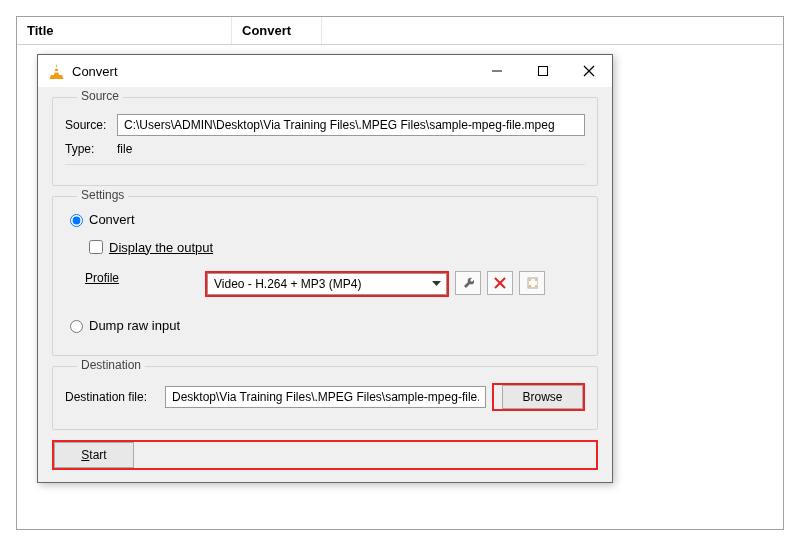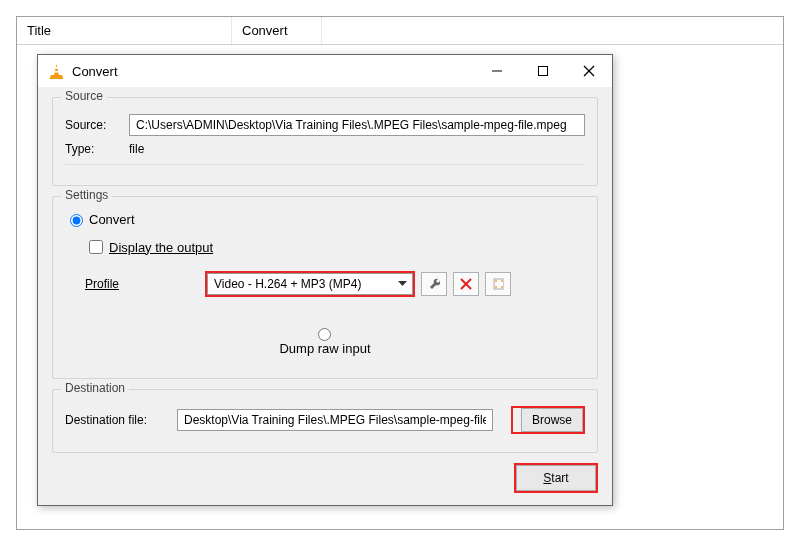--- a/index.html
+++ b/index.html
@@ -1,62 +1,62 @@
 <!DOCTYPE html>
 <html><head>
   <meta charset="utf-8">
   <style>
     * { box-sizing: border-box; font-family: 'Segoe UI', Tahoma, sans-serif; }
     body { margin: 0; padding: 0; background: #fff; font-size: 13px; color: #000; width: 800px; height: 547px; position: relative; }
     
     .background-table { border: 1px solid #a0a0a0; margin: 16px; height: 514px; background: #fff; }
     .table-header { display: flex; border-bottom: 1px solid #d0d0d0; }
-    .table-header div { padding: 6px 10px; font-size: 13px; }
+    .table-header div { padding: 6px 10px; font-size: 13px; font-weight: bold; }
     .col-title { width: 215px; border-right: 1px solid #e8e8e8; }
     .col-duration { width: 90px; border-right: 1px solid #e8e8e8; }
     .col-album { flex: 1; }
     
     .dialog { position: absolute; top: 54px; left: 37px; width: 576px; background: #f0f0f0; border: 1px solid #666; box-shadow: 2px 2px 8px rgba(0,0,0,0.25); }
     .titlebar { display: flex; align-items: center; height: 32px; background: #fff; }
     .titlebar-icon { width: 17px; height: 17px; margin: 0 7px 0 10px; }
     .titlebar-title { flex: 1; font-size: 13px; }
     .titlebar-controls { display: flex; }
     .titlebar-btn { width: 46px; height: 32px; display: flex; align-items: center; justify-content: center; font-size: 13px; }
     .titlebar-btn svg { pointer-events: none; }
     
     .dialog-body { padding: 10px 14px 12px 14px; }
     
     .group { border: 1px solid #d4d4d4; border-radius: 2px; padding: 10px 12px 12px 12px; margin-bottom: 10px; position: relative; }
-    .group-title { position: absolute; top: -9px; left: 8px; background: #f0f0f0; padding: 0 4px; font-size: 12px; color: #444; }
+    .group-title { position: absolute; top: -9px; left: 24px; background: #f0f0f0; padding: 0 4px; font-size: 12px; color: #444; }
     
-    .row { display: flex; align-items: center; margin: 6px 0; gap: 12px; }
+    .row { display: flex; align-items: center; margin: 6px 0; }
     .label { width: 52px; font-size: 12px; }
     .input-text { flex: 1; height: 22px; border: 1px solid #999; background: #fff; padding: 1px 6px; font-size: 12px; font-family: inherit; }
     .type-value { font-size: 12px; text-align: right; }
     
     .group hr { border: none; border-top: 1px solid #ddd; margin: 8px 0; }
     
     .radio-row { display: flex; align-items: center; margin: 4px 0 10px 0; }
     .radio-row input[type=radio] { margin-right: 6px; }
     .check-row { display: flex; align-items: center; margin: 4px 0; padding-left: 20px; text-decoration: underline; }
     .check-row input[type=checkbox] { margin-right: 6px; width: 14px; height: 14px; }
     
-    .profile-row { display: flex; align-items: center; margin: 14px 0 10px 0; padding-left: 20px; text-decoration: underline; }
+    .profile-row { display: flex; margin: 14px 0 10px 0; padding-left: 20px; text-decoration: underline; }
     .profile-label { width: 120px; font-size: 12px; }
-    .profile-select-wrap { position: relative; width: 210px; border: 2px solid #e22; }
+    .profile-select-wrap { position: relative; width: 244px; border: 2px solid #e22; }
     .profile-select { width: 100%; height: 22px; border: 1px solid #999; background: #fff; padding: 0 22px 0 6px; font-size: 12px; appearance: none; -webkit-appearance: none; }
     .select-arrow { position: absolute; right: 6px; top: 50%; transform: translateY(-50%); pointer-events: none; }
     .tool-btn { width: 26px; height: 24px; border: 1px solid #b0b0b0; background: #fafafa; margin-left: 6px; display: flex; align-items: center; justify-content: center; }
     
     .dest-label { width: 100px; font-size: 12px; }
     .dest-input { flex: 1; height: 22px; border: 1px solid #999; background: #fff; padding: 0 6px; font-size: 12px; }
-    .browse-btn { width: 62px; height: 24px; border: 1px solid #aaa; background: #e8e8e8; margin-left: 8px; font-size: 12px; }
+    .browse-btn { width: 81px; height: 24px; border: 1px solid #aaa; background: #e8e8e8; margin-left: 8px; font-size: 12px; }
     .browse-wrap { border: 2px solid #e22; margin-left: 6px; }
     
-    .button-row { display: flex; justify-content: flex-end; gap: 24px; margin-top: 10px; }
+    .button-row { display: flex; justify-content: flex-end; gap: 24px; margin-top: 10px; flex-direction: column; }
     .btn { min-width: 80px; height: 26px; border: 1px solid #aaa; background: #e8e8e8; font-size: 12px; padding: 0 14px; }
     .start-wrap { border: 2px solid #e22; }
     
     .underline-s { text-decoration: underline; }
   </style>
 </head>
 <body>
 
 <div class="background-table">
   <div class="table-header">
@@ -142,21 +142,21 @@
         <button class="tool-btn">
           <svg width="14" height="14">
               <rect x="2" y="2" width="10" height="10" fill="none" stroke="#aaa" stroke-width="1"></rect>
               <circle cx="4" cy="4" r="1" fill="#e8a73d"></circle>
               <circle cx="10" cy="4" r="1" fill="#e8a73d"></circle>
               <circle cx="4" cy="10" r="1" fill="#e8a73d"></circle>
               <circle cx="10" cy="10" r="1" fill="#e8a73d"></circle>
             </svg>
         </button>
       </div>
-      <label class="radio-row" style="margin-top:28px;flex-direction:column;">
+      <label class="radio-row" style="margin-top:20px;">
         <input type="radio" name="mode" style="">
         <span>Dump raw input</span>
       </label>
     </div>
 
     <div class="group">
       <span class="group-title">Destination</span>
       <div class="row">
         <span class="dest-label">Destination file:</span>
         <input class="dest-input" type="text" value="Desktop\Via Training Files\.MPEG Files\sample-mpeg-file.mpeg" style="">

